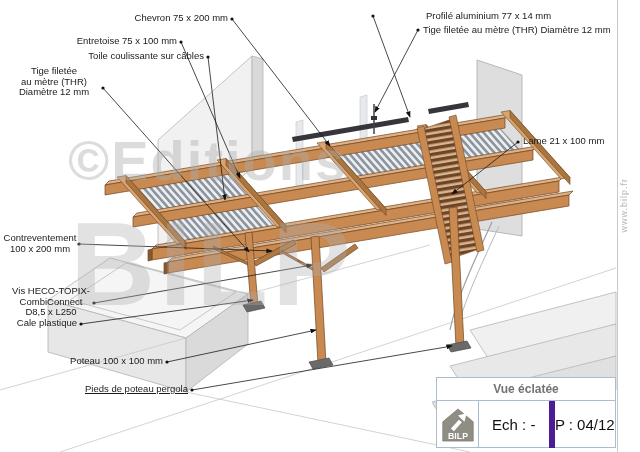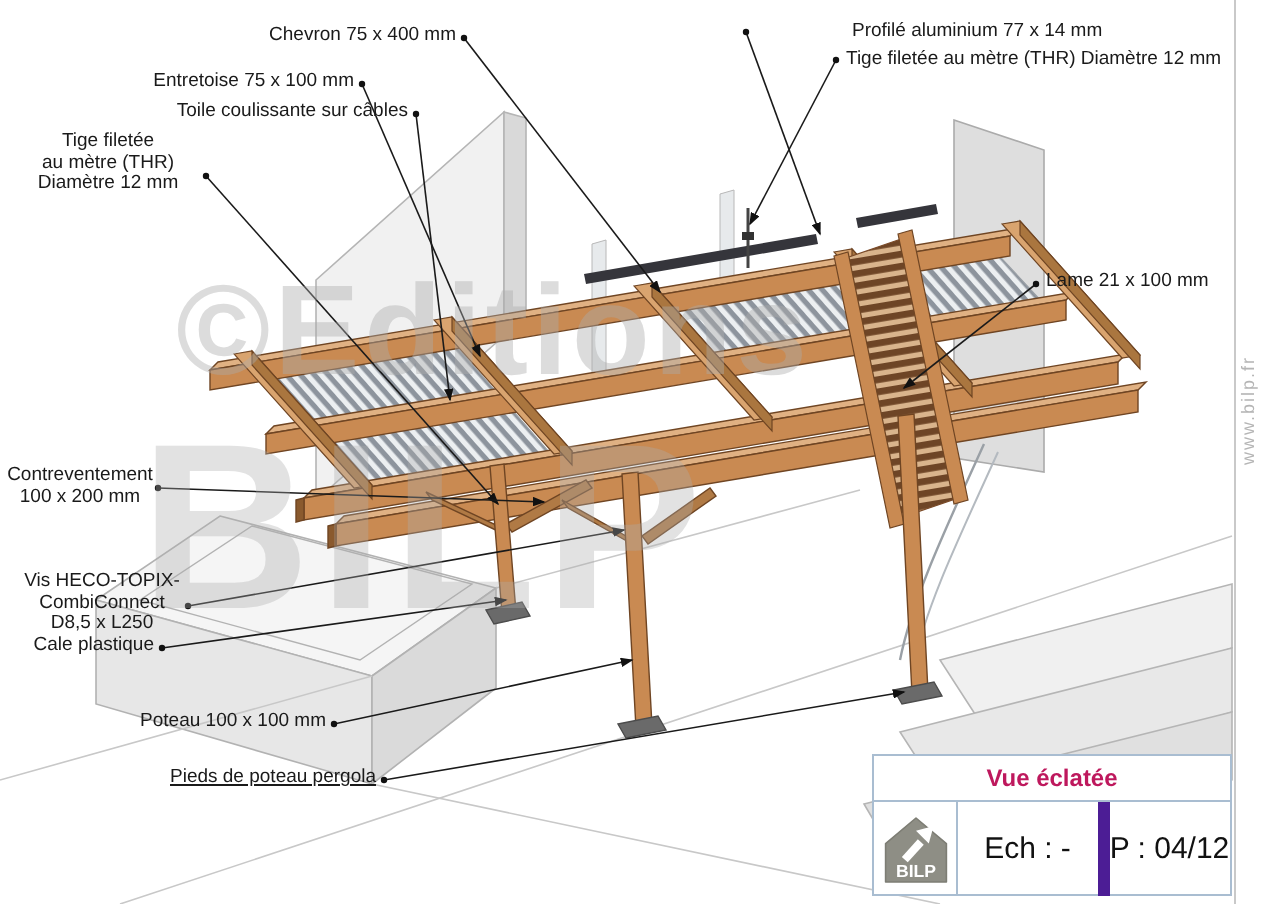--- a/index.html
+++ b/index.html
@@ -1,42 +1,42 @@
 <!DOCTYPE html>
 <html><head>
 <meta charset="utf-8">
 <style>
   html,body{margin:0;padding:0;background:#fff;}
   .page{position:relative;width:640px;height:452px;background:#fff;overflow:hidden;
         font-family:"Liberation Sans",sans-serif;}
   .page-border-right{position:absolute;left:617px;top:0;width:1px;height:452px;background:#c9c9c9;z-index:5;}
   svg.drawing{position:absolute;left:0;top:0;z-index:1;}
-  .watermark1{position:absolute;left:68px;top:128px;z-index:2;font-size:64px;font-weight:bold;
-              color:rgba(172,172,172,0.42);letter-spacing:2px;pointer-events:none;margin-left:20px;}
+  .watermark1{position:absolute;left:68px;top:128px;z-index:2;font-size:56px;font-weight:bold;
+              color:rgba(172,172,172,0.42);letter-spacing:2px;pointer-events:none;}
   .watermark2{position:absolute;left:70px;top:196px;z-index:2;font-size:118px;font-weight:bold;
               color:rgba(172,172,172,0.35);letter-spacing:4px;pointer-events:none;}
   .watermark-side{position:absolute;left:619px;top:178px;z-index:2;font-size:9px;color:#b5b5b5;
               writing-mode:vertical-rl;transform:rotate(180deg);letter-spacing:1px;}
   .lab{position:absolute;z-index:3;font-size:9.5px;line-height:10.5px;color:#1a1a1a;white-space:pre-line;}
   .lab-chevron{left:126px;top:13px;width:102px;text-align:right;}
   .lab-profile{left:378px;top:11px;width:170px;text-align:left;padding-left:48px;}
   .lab-entretoise{left:65px;top:36px;width:112px;text-align:right;}
   .lab-toile{left:72px;top:51px;width:132px;text-align:right;}
   .lab-tige-left{left:12px;top:66px;width:84px;text-align:center;}
   .lab-tige-right{left:423px;top:25px;width:200px;text-align:left;}
   .lab-lame{left:523px;top:136px;width:96px;text-align:left;}
   .lab-contrev{left:0px;top:233px;width:80px;text-align:center;}
   .lab-vis{left:8px;top:286px;width:86px;text-align:center;}
   .lab-cale{left:5px;top:318px;width:72px;text-align:right;}
   .lab-poteau{left:66px;top:356px;width:97px;text-align:right;}
   .lab-pieds{left:74px;top:384px;width:114px;text-align:right;text-decoration:underline;}
   .tblock{position:absolute;left:436px;top:377px;width:180px;height:71px;background:#fff;
           border:1px solid #a9bdd1;box-sizing:border-box;z-index:4;}
   .tb-head{height:22px;border-bottom:1px solid #a9bdd1;display:flex;align-items:center;justify-content:center;
-           color:#be185d;font-weight:bold;font-size:12px;}
+           color:#737373;font-weight:bold;font-size:12px;}
   .tb-row{display:flex;height:47px;}
   .tb-logo-cell{width:41px;border-right:1px solid #a9bdd1;display:flex;align-items:center;justify-content:center;}
   .tb-cell{display:flex;align-items:center;justify-content:center;font-size:15px;color:#111;}
   .tb-ech{flex:1.15;border-right:6px solid #4c1d95;}
   .tb-page{flex:1;}
 </style>
 </head>
 <body>
 
 <div class="page">
@@ -172,21 +172,21 @@
         <circle cx="167" cy="362" r="1.6"></circle>
           <circle cx="192" cy="390" r="1.6"></circle>
       </g>
     </g>
   </svg>
 
   <div class="watermark1">©Editions</div>
   <div class="watermark2">BILP</div>
   <div class="watermark-side">www.bilp.fr</div>
 
-  <div class="lab lab-chevron">Chevron 75 x 400 mm</div>
+  <div class="lab lab-chevron">Chevron 75 x 200 mm</div>
   <div class="lab lab-profile">Profilé aluminium 77 x 14 mm</div>
   <div class="lab lab-entretoise">Entretoise 75 x 100 mm</div>
   <div class="lab lab-toile">Toile coulissante sur câbles</div>
   <div class="lab lab-tige-left">Tige filetée
 au mètre (THR)
 Diamètre 12 mm</div>
   <div class="lab lab-tige-right">Tige filetée au mètre (THR) Diamètre 12 mm</div>
   <div class="lab lab-lame">Lame 21 x 100 mm</div>
   <div class="lab lab-contrev">Contreventement
 100 x 200 mm</div>

